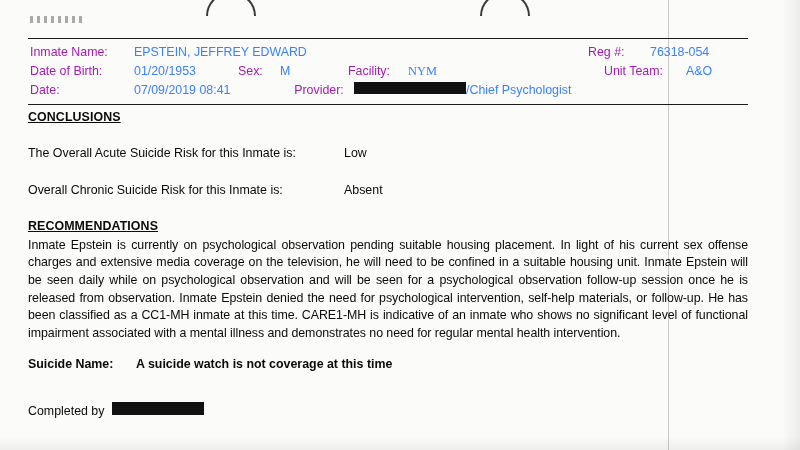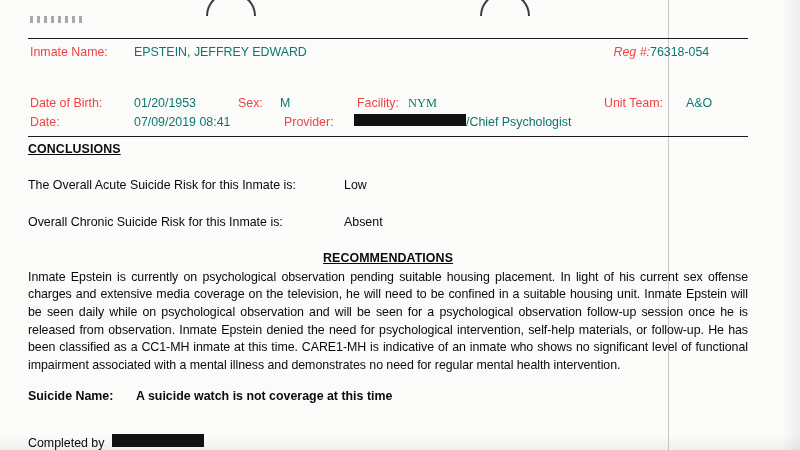--- a/index.html
+++ b/index.html
@@ -95,42 +95,42 @@
   
   .idblock {
     padding: 4px 2px 3px 2px;
   }
   .idrow {
     display: flex;
     align-items: baseline;
     white-space: nowrap;
     margin: 1px 0 2px 0;
   }
-  .lbl { color: #ef4444; }
-  .val { color: #0f766e; }
+  .lbl { color: #a21caf; }
+  .val { color: #3b82f6; }
 
   .c-name   { width: 104px; }
   .c-namev  { width: 214px; }
   .c-dob    { width: 104px; }
   .c-dobv   { width: 104px; }
-  .c-sex    { width: 42px; margin-top: 32px; }
+  .c-sex    { width: 42px; }
   .c-sexv   { width: 68px; }
-  .c-fac    { width: 60px; text-align: center; }
+  .c-fac    { width: 60px; }
   .c-facv   { width: 60px; font-family: Liberation Serif, serif; }
   .c-date   { width: 104px; }
   .c-datev  { width: 150px; }
-  .c-prov   { width: 70px; }
+  .c-prov   { width: 70px; text-align: center; }
 
   .right-col {
     margin-left: auto;
     display: flex;
     align-items: baseline;
     white-space: nowrap;
   }
-  .c-reg   { width: 62px; text-align: right; font-style: italic; }
+  .c-reg   { width: 62px; text-align: left; }
   .c-regv  { width: 96px; }
   .c-unit  { width: 82px; }
   .c-unitv { width: 60px; }
 
   
   .redact {
     display: inline-block;
     background: #111;
     height: 12px;
     vertical-align: -2px;
@@ -231,21 +231,21 @@
     <div class="risk-row">
       <span class="risk-label">The Overall Acute Suicide Risk for this Inmate is:</span>
       <span class="risk-value">Low</span>
     </div>
 
     <div class="risk-row">
       <span class="risk-label">Overall Chronic Suicide Risk for this Inmate is:</span>
       <span class="risk-value">Absent</span>
     </div>
 
-    <div class="section-head" style="margin-top:12px;text-align:center;">RECOMMENDATIONS</div>
+    <div class="section-head" style="margin-top:12px;">RECOMMENDATIONS</div>
 
     <p class="para">Inmate Epstein is currently on psychological observation pending suitable housing placement.  In light of his current sex offense charges and extensive media coverage on the television, he will need to be confined in a suitable housing unit.  Inmate Epstein will be seen daily while on psychological observation and will be seen for a psychological observation follow-up session once he is released from observation.  Inmate Epstein denied the need for psychological intervention, self-help materials, or follow-up. He has been classified as a CC1-MH inmate at this time.  CARE1-MH is indicative of an inmate who shows no significant level of functional impairment associated with a mental illness and demonstrates no need for regular mental health intervention.</p>
 
     <div class="watch-row">
       <span class="watch-label">Suicide Name:</span>
       <span class="watch-value">A suicide watch is not coverage at this time</span>
     </div>
 
     <div class="completed-row">
       <span class="completed-label">Completed by</span>

